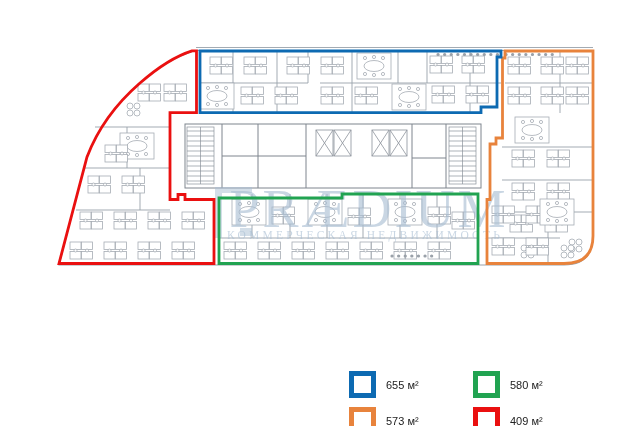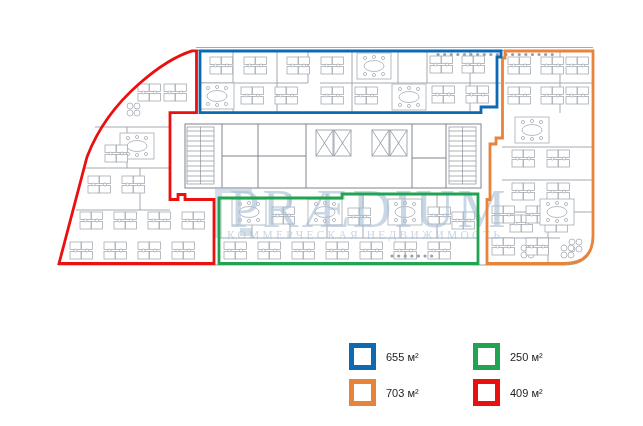--- a/index.html
+++ b/index.html
@@ -4,21 +4,21 @@
 <style>
   html,body{margin:0;padding:0;background:#fff;}
   #stage{position:relative;width:636px;height:426px;background:#fff;overflow:hidden;
          font-family:"Liberation Sans",sans-serif;}
   #plan-svg{position:absolute;left:0;top:0;}
   .wm-title{font-family:"Liberation Serif",serif;font-size:54px;letter-spacing:3px;
             fill:#a9bed3;opacity:.62;text-anchor:middle;}
   .wm-sub{font-family:"Liberation Serif",serif;font-size:11.5px;letter-spacing:3.2px;
           fill:#a9bed3;opacity:.62;text-anchor:middle;}
   .legend-item{position:absolute;display:flex;align-items:center;gap:10px;
-               font-size:11px;color:#222;}
+               font-size:11px;color:#222;margin-top:28px;}
   .swatch{width:17px;height:17px;border:5px solid #000;background:#fff;display:block;flex:0 0 auto;}
   .legend-label{white-space:nowrap;}
   .zone{fill:none;stroke-width:2.8;stroke-linejoin:miter;stroke-linecap:square;}
   .wall{stroke:#99a1aa;stroke-width:.9;}
   .corewall{stroke:#7e858e;stroke-width:1;}
   .dots{stroke:#9aa1a9;stroke-width:3.2;stroke-dasharray:0.1 6.5;stroke-linecap:round;}
 </style>
 </head>
 <body>
 
@@ -223,25 +223,25 @@
     </g>
   </svg>
 
   <div>
     <div class="legend-item" style="left:349px;top:343px">
       <span class="swatch" style="border-color: rgb(13, 106, 178);"></span>
       <span class="legend-label">655 м²</span>
     </div>
     <div class="legend-item" style="left:473px;top:343px">
       <span class="swatch" style="border-color: rgb(33, 163, 81);"></span>
-      <span class="legend-label">250 м²</span>
+      <span class="legend-label">580 м²</span>
     </div>
     <div class="legend-item" style="left:349px;top:379px">
       <span class="swatch" style="border-color: rgb(232, 131, 60);"></span>
-      <span class="legend-label">703 м²</span>
+      <span class="legend-label">573 м²</span>
     </div>
     <div class="legend-item" style="left:473px;top:379px">
       <span class="swatch" style="border-color: rgb(234, 16, 16);"></span>
       <span class="legend-label">409 м²</span>
     </div>
   </div>
 
 </div>
 
 </body></html>

